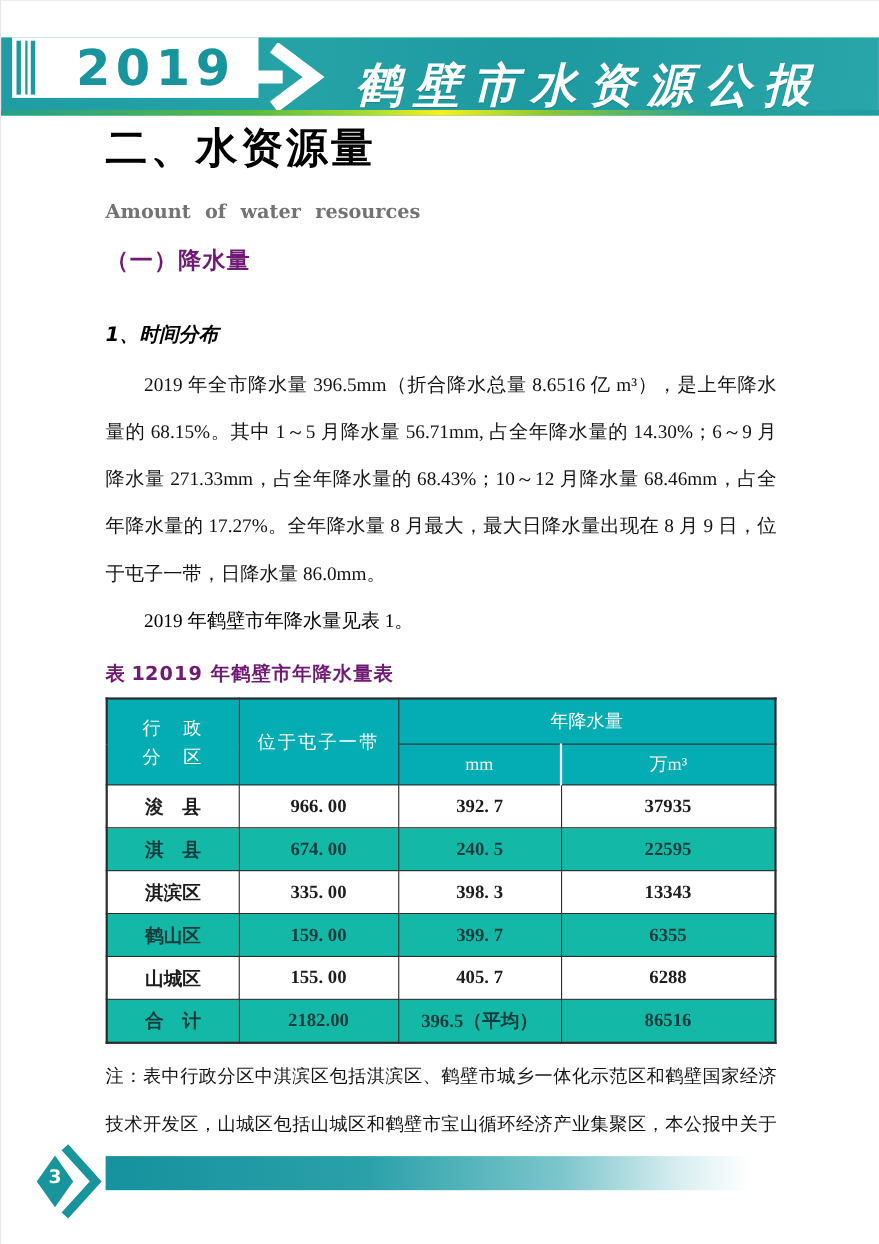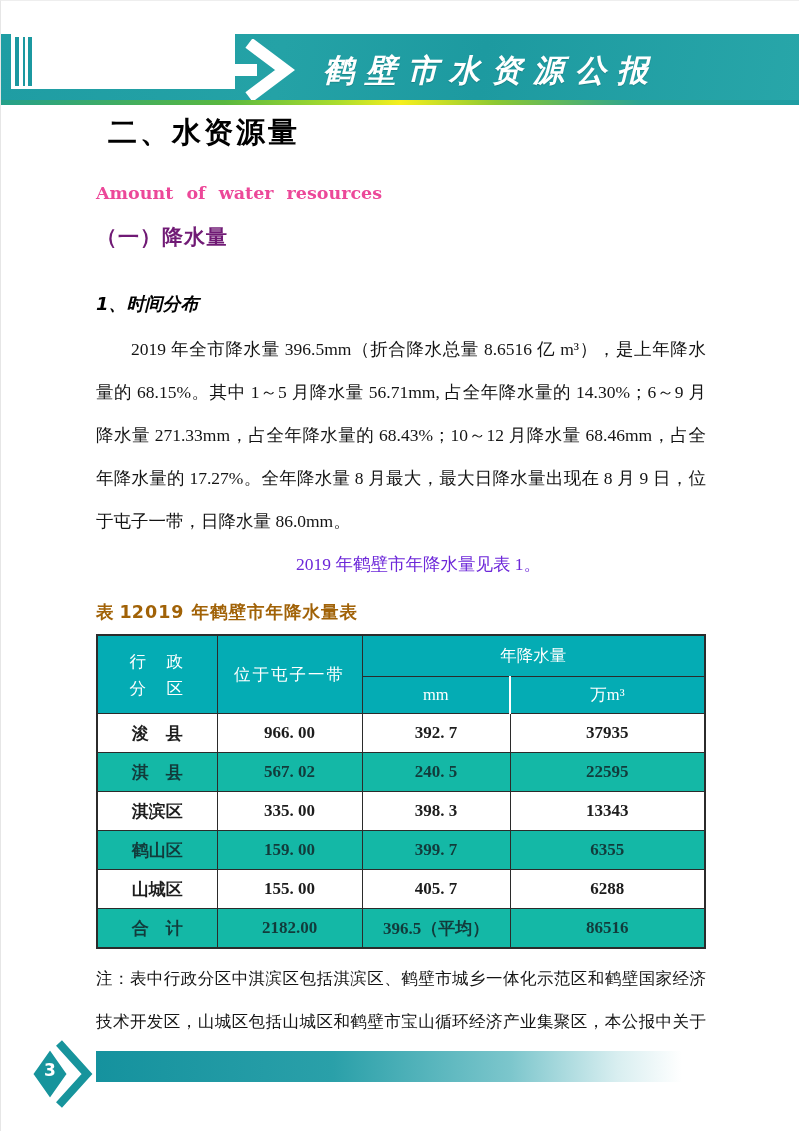--- a/index.html
+++ b/index.html
@@ -33,52 +33,52 @@
   .year-text{
     position:absolute;left:58px;top:2px;
     font-family:"DejaVu Sans","Liberation Sans",sans-serif;
     font-weight:bold;font-size:45px;line-height:52px;
     letter-spacing:5px;color:#17949c;
   }
   .banner-arrow{position:absolute;left:232px;top:5px;}
   .banner-title{
     position:absolute;left:322px;top:16px;
     color:#ffffff;font-weight:bold;font-style:italic;
-    font-size:31px;letter-spacing:11px;white-space:nowrap;
+    font-size:42px;letter-spacing:11px;white-space:nowrap;
     font-family:"DejaVu Sans","Liberation Sans",sans-serif;
     text-shadow:0 1px 1px rgba(0,60,60,.25);
   }
   
   .content{position:absolute;left:95px;top:104px;width:610px;}
   .h1{
-    margin:10px 0 0 12px;font-family:Liberation Mono, monospace;
-    font-weight:900;font-size:29px;line-height:40px;letter-spacing:3px;color:#000;
+    margin:10px 0 0 0;font-family:Liberation Sans, sans-serif;
+    font-weight:900;font-size:38px;line-height:40px;letter-spacing:3px;color:#000;
   }
   .h-en{
     margin:28px 0 0 0;font-family:"DejaVu Serif","Liberation Serif",serif;
-    font-weight:bold;font-size:17.5px;word-spacing:7px;color:#ec4899;
+    font-weight:bold;font-size:17.5px;word-spacing:7px;color:#737373;
   }
   .h2{
     margin:20px 0 0 0;font-family:"DejaVu Sans","Liberation Sans",sans-serif;
     font-weight:bold;font-size:21px;letter-spacing:1px;color:#701a75;
   }
   .h3{
     margin:41px 0 0 0;font-family:"DejaVu Sans","Liberation Sans",sans-serif;
     font-weight:bold;font-size:18px;color:#000;font-style:italic;
   }
   .body-p{
     margin:12px 0 0 0;font-size:17.5px;line-height:43px;
     text-align:justify;text-indent:2em;color:#141414;
   }
-  .body-p2{margin:0;font-size:17.5px;line-height:43px;text-indent:2em;color:#6d28d9;text-align:center;}
+  .body-p2{margin:0;font-size:17.5px;line-height:43px;text-indent:2em;color:#000000;}
   
   .tbl-caption{
     display:flex;align-items:baseline;margin:14px 0 10px 0;
     font-family:"DejaVu Sans","Liberation Sans",sans-serif;
-    font-weight:bold;font-size:17.5px;color:#a16207;
+    font-weight:bold;font-size:17.5px;color:#701a75;
   }
   .tbl-caption .cap-title{flex:1;text-align:left;letter-spacing:1px;}
   table.rain{
     width:608px;border-collapse:collapse;table-layout:fixed;
     border:2px solid #2b2b2b;font-size:17px;
   }
   table.rain th,table.rain td{border:1px solid #2b2b2b;text-align:center;padding:0;font-weight:bold;}
   table.rain col.c1{width:120px;} table.rain col.c2{width:145px;}
   table.rain col.c3{width:148px;} table.rain col.c4{width:195px;}
   table.rain thead th{
@@ -111,20 +111,21 @@
 </head>
 <body>
 
 <div class="page">
 
   <div class="banner">
     <div class="year-notch">
       <span class="stripe s1"></span>
       <span class="stripe s2"></span>
       <span class="stripe s3"></span>
+      <span class="year-text">2019</span>
     </div>
     <svg class="banner-arrow" width="70" height="62" viewBox="0 0 70 62">
       <path d="M0 31 H24" stroke="#ffffff" stroke-width="12" fill="none"></path>
       <path d="M16 4 L52 31 L16 58" stroke="#ffffff" stroke-width="12" fill="none"></path>
     </svg>
     <span class="banner-title">鹤壁市水资源公报</span>
     <div class="banner-line"></div>
   </div>
 
   <div class="content">
@@ -164,21 +165,21 @@
       </thead>
       <tbody>
         <tr>
           <td>浚　县</td>
           <td class="num">966. 00</td>
           <td class="num">392. 7</td>
           <td class="num">37935</td>
         </tr>
         <tr class="teal">
           <td>淇　县</td>
-          <td class="num">567. 02</td>
+          <td class="num">674. 00</td>
           <td class="num">240. 5</td>
           <td class="num">22595</td>
         </tr>
         <tr>
           <td>淇滨区</td>
           <td class="num">335. 00</td>
           <td class="num">398. 3</td>
           <td class="num">13343</td>
         </tr>
         <tr class="teal">

